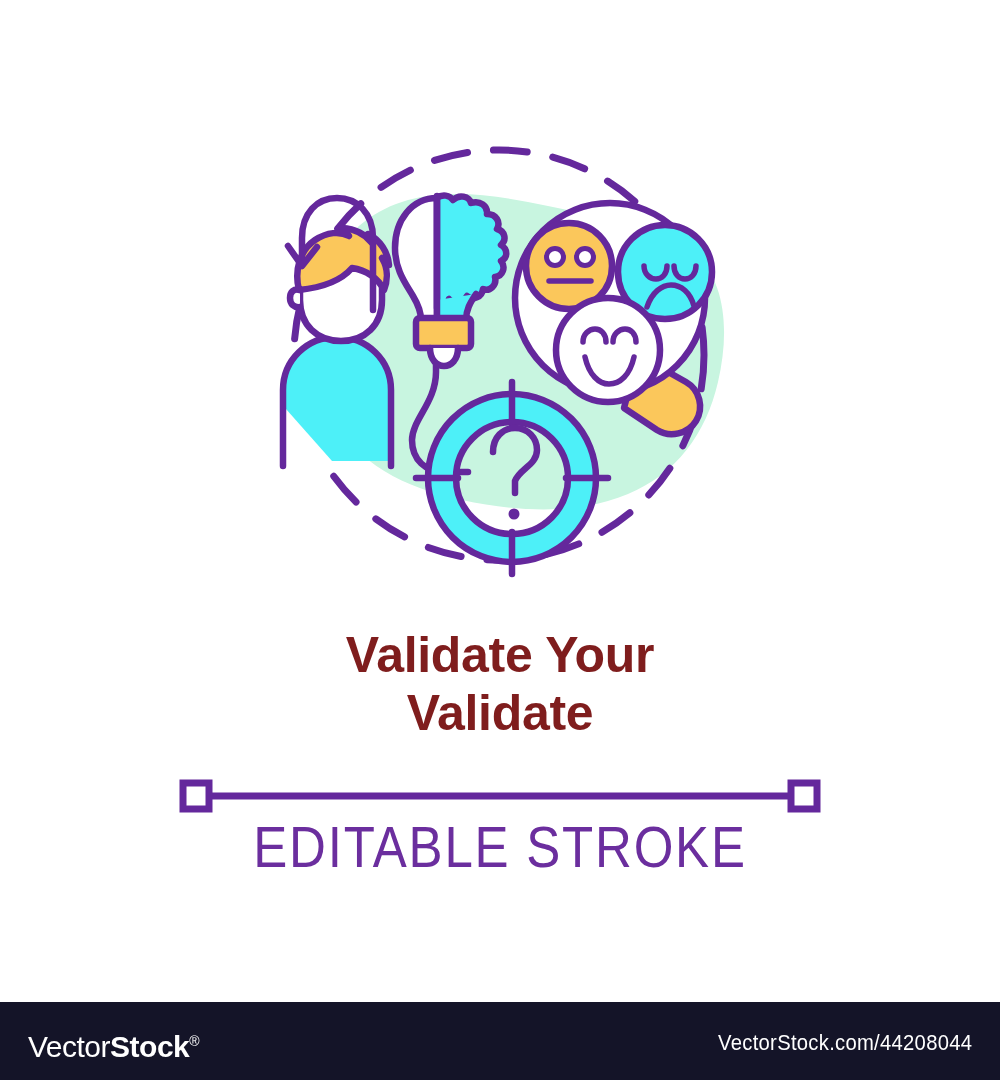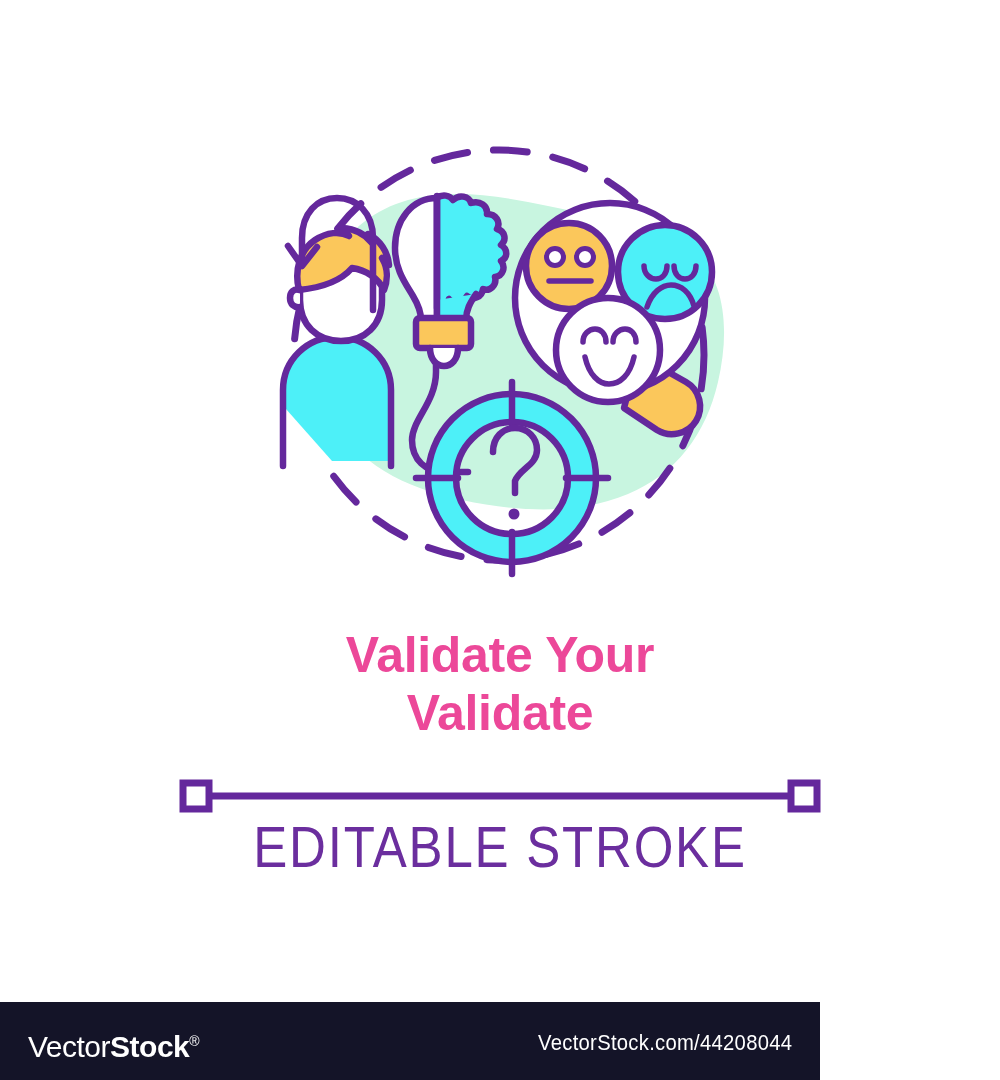--- a/index.html
+++ b/index.html
@@ -16,21 +16,21 @@
     position:absolute; left:0; top:626px; width:1000px;
     text-align:center;
   }
   #title-block .line{
     display:block;
     font-family:"Liberation Sans", sans-serif;
     font-weight:bold;
     font-size:50px;
     line-height:58px;
     letter-spacing:-0.3px;
-    color:#ec4899;
+    color:#7f1d1d;
   }
 
   
   #stroke-bar{
     position:absolute; left:0; top:770px; width:1000px; height:52px;
   }
 
   
   #editable-stroke{
     position:absolute; left:0; top:815px; width:1000px;
@@ -39,21 +39,21 @@
     font-size:58px;
     line-height:64px;
     letter-spacing:2px;
     color:#6B2E9E;
     transform:scaleX(0.88);
     transform-origin:center top;
   }
 
   
   #footer{
-    position:absolute; left:0; bottom:0; width:820px; height:78px;
+    position:absolute; left:0; bottom:0; width:1000px; height:78px;
     background:#141428;
     text-align:center;
   }
   #footer-logo{
     position:absolute; left:28px; top:24px;
     font-family:"Liberation Sans", sans-serif;
     font-size:30px; line-height:30px; color:#ffffff;
     letter-spacing:-0.5px;
     white-space:nowrap;
   }

